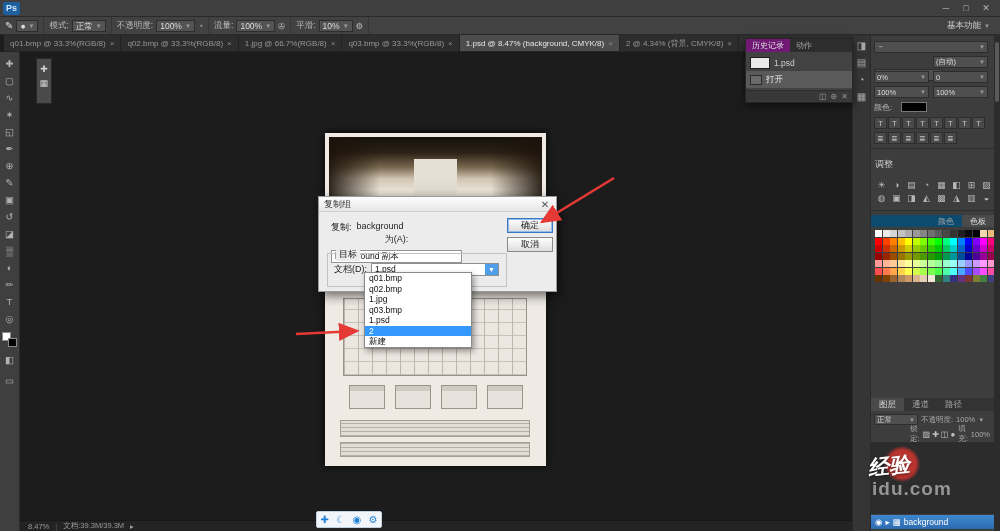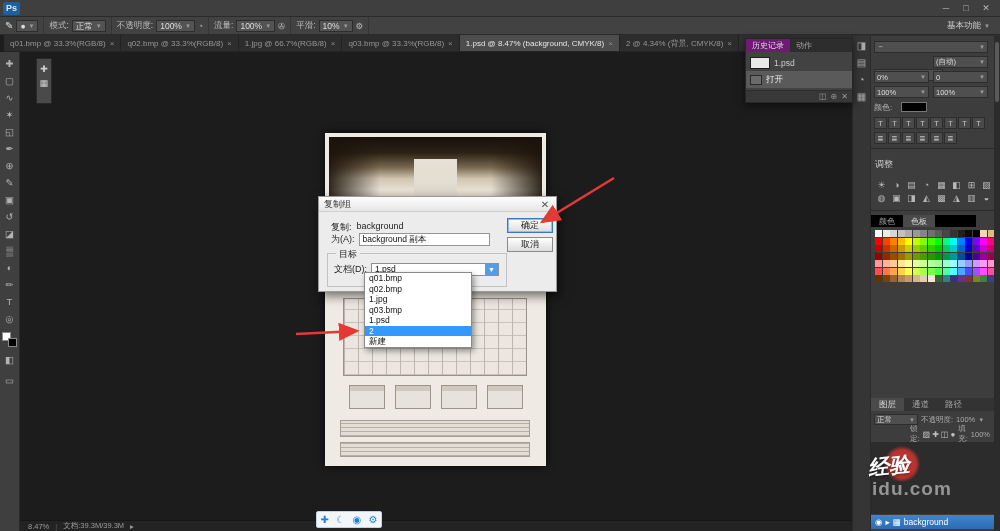--- a/index.html
+++ b/index.html
@@ -49,21 +49,21 @@
   .plan{position:absolute;left:18px;top:165px;width:184px;height:78px;border:1px solid #98928a;background:#ebe6df;
     background-image:repeating-linear-gradient(90deg,#bcb6ac 0 1px,transparent 1px 14px),repeating-linear-gradient(0deg,#c8c2b8 0 1px,transparent 1px 13px);}
   .house{position:absolute;top:252px;width:36px;height:24px;border:1px solid #9a948a;background:linear-gradient(#cfc9c0 0 5px,#e7e2db 5px);}
   .elev{position:absolute;left:15px;width:190px;border:1px solid #a49e94;background:repeating-linear-gradient(0deg,#b6b0a6 0 1px,#e2ddd5 1px 4px);}
 
   
   .dialog{position:absolute;left:318px;top:196px;width:239px;height:96px;background:#ececec;border:1px solid #9a9a9a;box-shadow:3px 4px 10px rgba(0,0,0,.55);z-index:6;color:#222;font-size:9px;}
   .dlg-title{height:15px;background:linear-gradient(#fdfdfd,#e6e6e6);border-bottom:1px solid #cfcfcf;display:flex;align-items:center;padding:0 5px;color:#333;}
   .dlg-close{margin-left:auto;color:#555;font-size:10px;width:12px;text-align:center;}
   .dlg-r1{position:absolute;left:12px;top:24px;display:flex;gap:5px;}
-  .dlg-r2{position:absolute;left:12px;top:36px;display:flex;gap:4px;align-items:center;}
+  .dlg-r2{position:absolute;left:12px;top:36px;display:flex;gap:4px;align-items:center;flex-direction:column;}
   .dlg-input{width:131px;height:13px;background:#fff;border:1px solid #949494;font-size:8.5px;padding:0 3px;line-height:11px;color:#111;}
   .grp{position:absolute;left:8px;top:56px;width:180px;height:34px;border:1px solid #c2c2c2;}
   .grp-label{position:absolute;left:8px;top:-6px;background:#ececec;padding:0 3px;}
   .doc-row{position:absolute;left:6px;top:9px;display:flex;align-items:center;gap:4px;}
   .combo{display:flex;width:128px;height:13px;background:#fff;border:1px solid #8f8f8f;}
   .combo-text{flex:1;padding:0 3px;line-height:11px;color:#111;font-size:8.5px;}
   .combo-btn{width:13px;background:#4f9ee8;color:#fff;font-size:7px;display:flex;align-items:center;justify-content:center;}
   .btn{position:absolute;width:46px;height:15px;display:flex;align-items:center;justify-content:center;background:linear-gradient(#ffffff,#dcdcdc);border:1px solid #8a8a8a;border-radius:0;color:#222;}
   .btn.ok{left:188px;top:21px;border-color:#3b78c3;box-shadow:inset 0 0 0 1px #93bce8;}
   .btn.cancel{left:188px;top:40px;}
@@ -97,21 +97,21 @@
   .dock-icon{color:#aaa;font-size:10px;}
   .dock{position:absolute;left:870px;top:36px;bottom:0;width:130px;background:#3d3d3d;border-left:1px solid #2a2a2a;z-index:2;}
   .fld{position:absolute;height:12px;background:#4f4f4f;border:1px solid #2d2d2d;color:#ddd;font-size:7.5px;display:flex;align-items:center;justify-content:space-between;padding:0 2px;}
   .dock-label{position:absolute;color:#b5b5b5;font-size:8px;}
   .color-chip{position:absolute;left:30px;top:66px;width:26px;height:10px;border:1px solid #777;}
   .btn-row{position:absolute;left:3px;display:flex;gap:1px;}
   .tbtn{width:13px;height:12px;background:#494949;border:1px solid #2d2d2d;color:#c6c6c6;font-size:7.5px;display:flex;align-items:center;justify-content:center;}
   .divider{position:absolute;left:0;right:6px;height:1px;background:#2c2c2c;}
   .adj-grid{position:absolute;left:3px;top:142px;width:120px;display:flex;flex-wrap:wrap;}
   .adj{width:15px;height:13px;color:#b8b8b8;font-size:9px;display:flex;align-items:center;justify-content:center;}
-  .ptabs{position:absolute;left:0;right:24px;top:179px;height:12px;background:#000000;display:flex;}
+  .ptabs{position:absolute;left:0;right:6px;top:179px;height:12px;background:#0c4a6e;display:flex;justify-content:flex-end;}
   .ptab{padding:0 8px;font-size:8px;color:#a5a5a5;display:flex;align-items:center;}
   .ptab.active{background:#4a4a4a;color:#ddd;}
   .sw-grid{position:absolute;left:4px;top:194px;display:grid;grid-template-columns:repeat(16,7px);grid-auto-rows:7px;gap:0.5px;}
   .sw{width:7px;height:7px;}
   .ltabs{position:absolute;left:0;right:6px;top:362px;height:13px;background:#333;display:flex;}
   .ltab{padding:0 8px;font-size:8.5px;color:#a5a5a5;display:flex;align-items:center;}
   .ltab.active{background:#4a4a4a;color:#ddd;}
   .blend-row{position:absolute;left:0;right:6px;top:377px;height:13px;display:flex;align-items:center;gap:3px;padding:0 3px;font-size:7.5px;color:#aaa;}
   .blend-dd{width:44px;height:11px;background:#4f4f4f;border:1px solid #2d2d2d;color:#ddd;display:flex;align-items:center;justify-content:space-between;padding:0 2px;font-size:7.5px;}
   .lock-row{position:absolute;left:0;right:6px;top:392px;height:12px;display:flex;align-items:center;gap:3px;padding:0 3px;font-size:7.5px;color:#aaa;margin-left:36px;}

